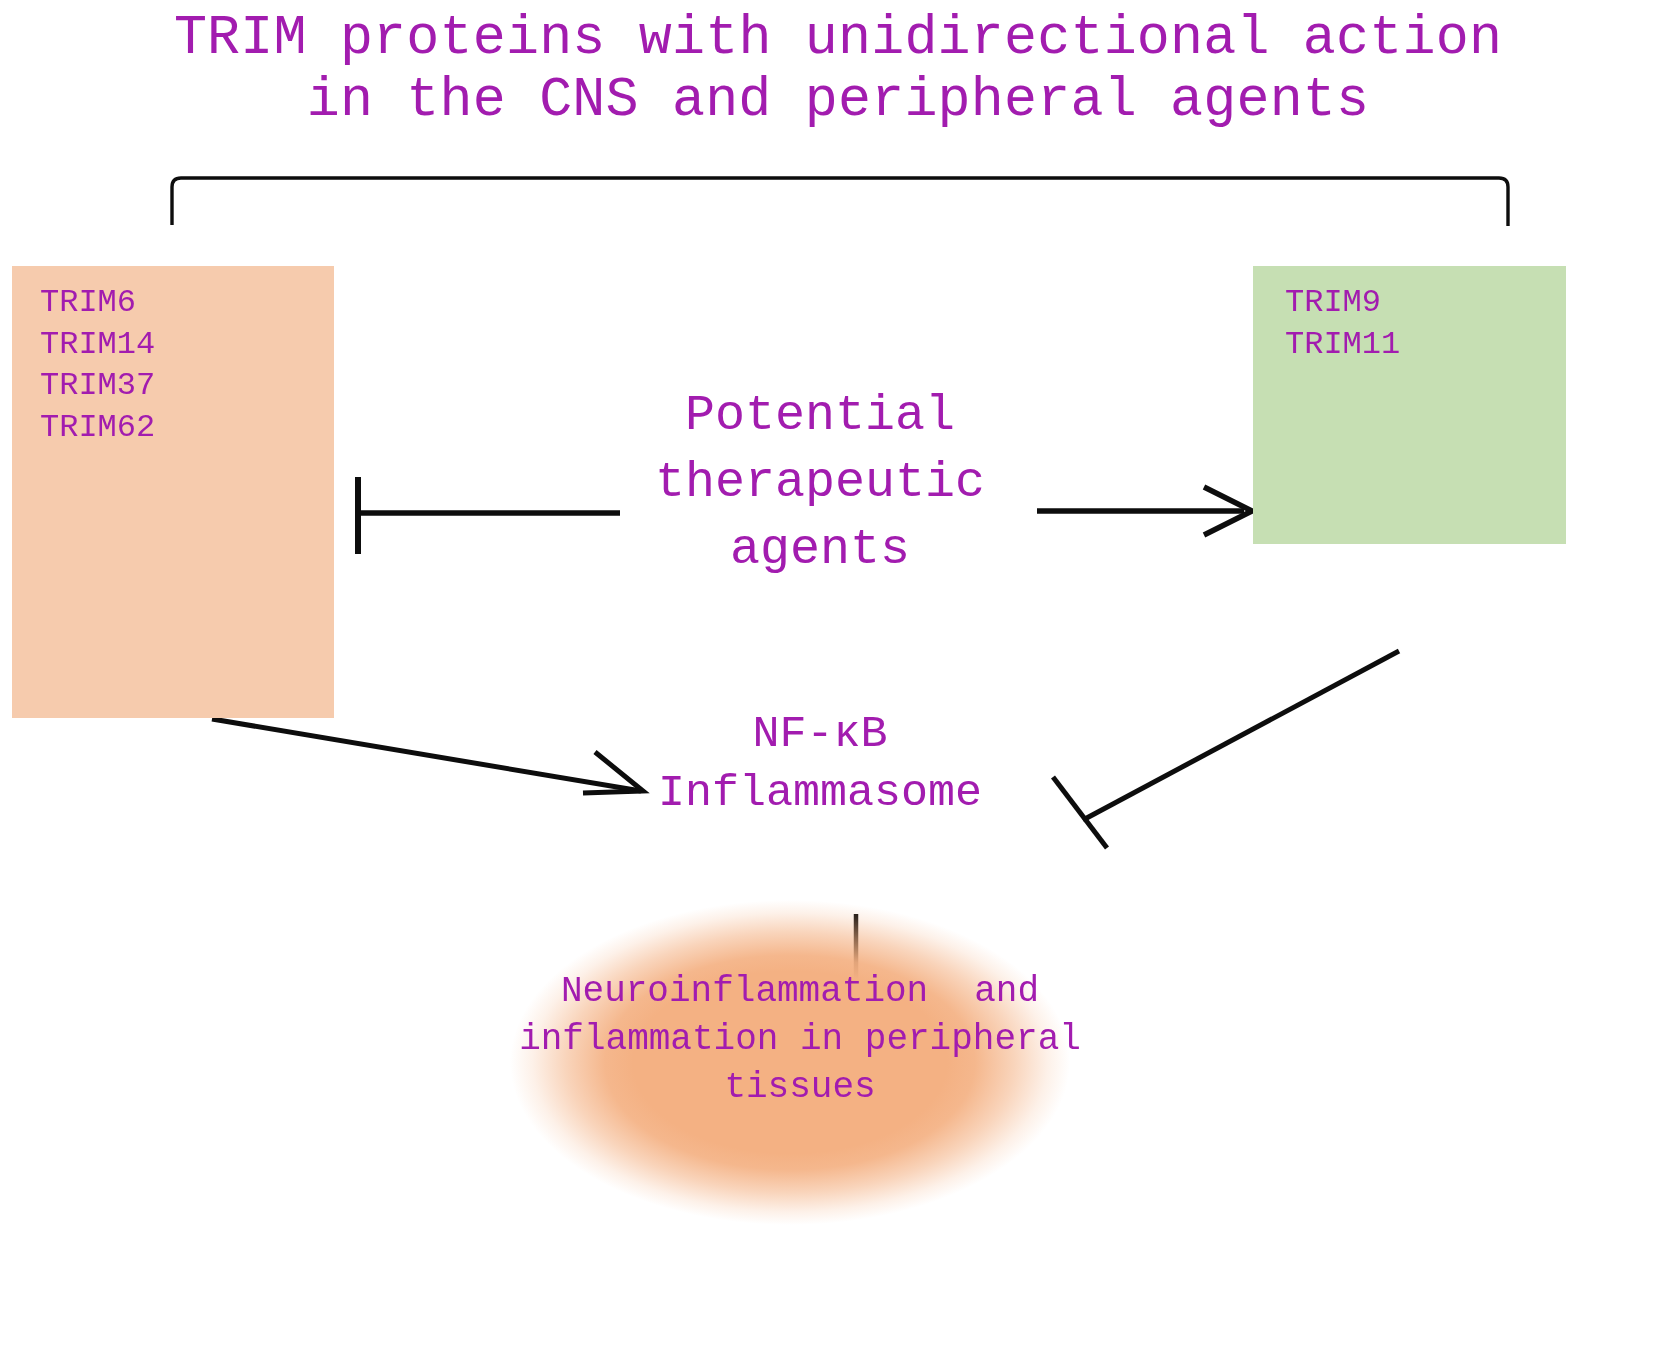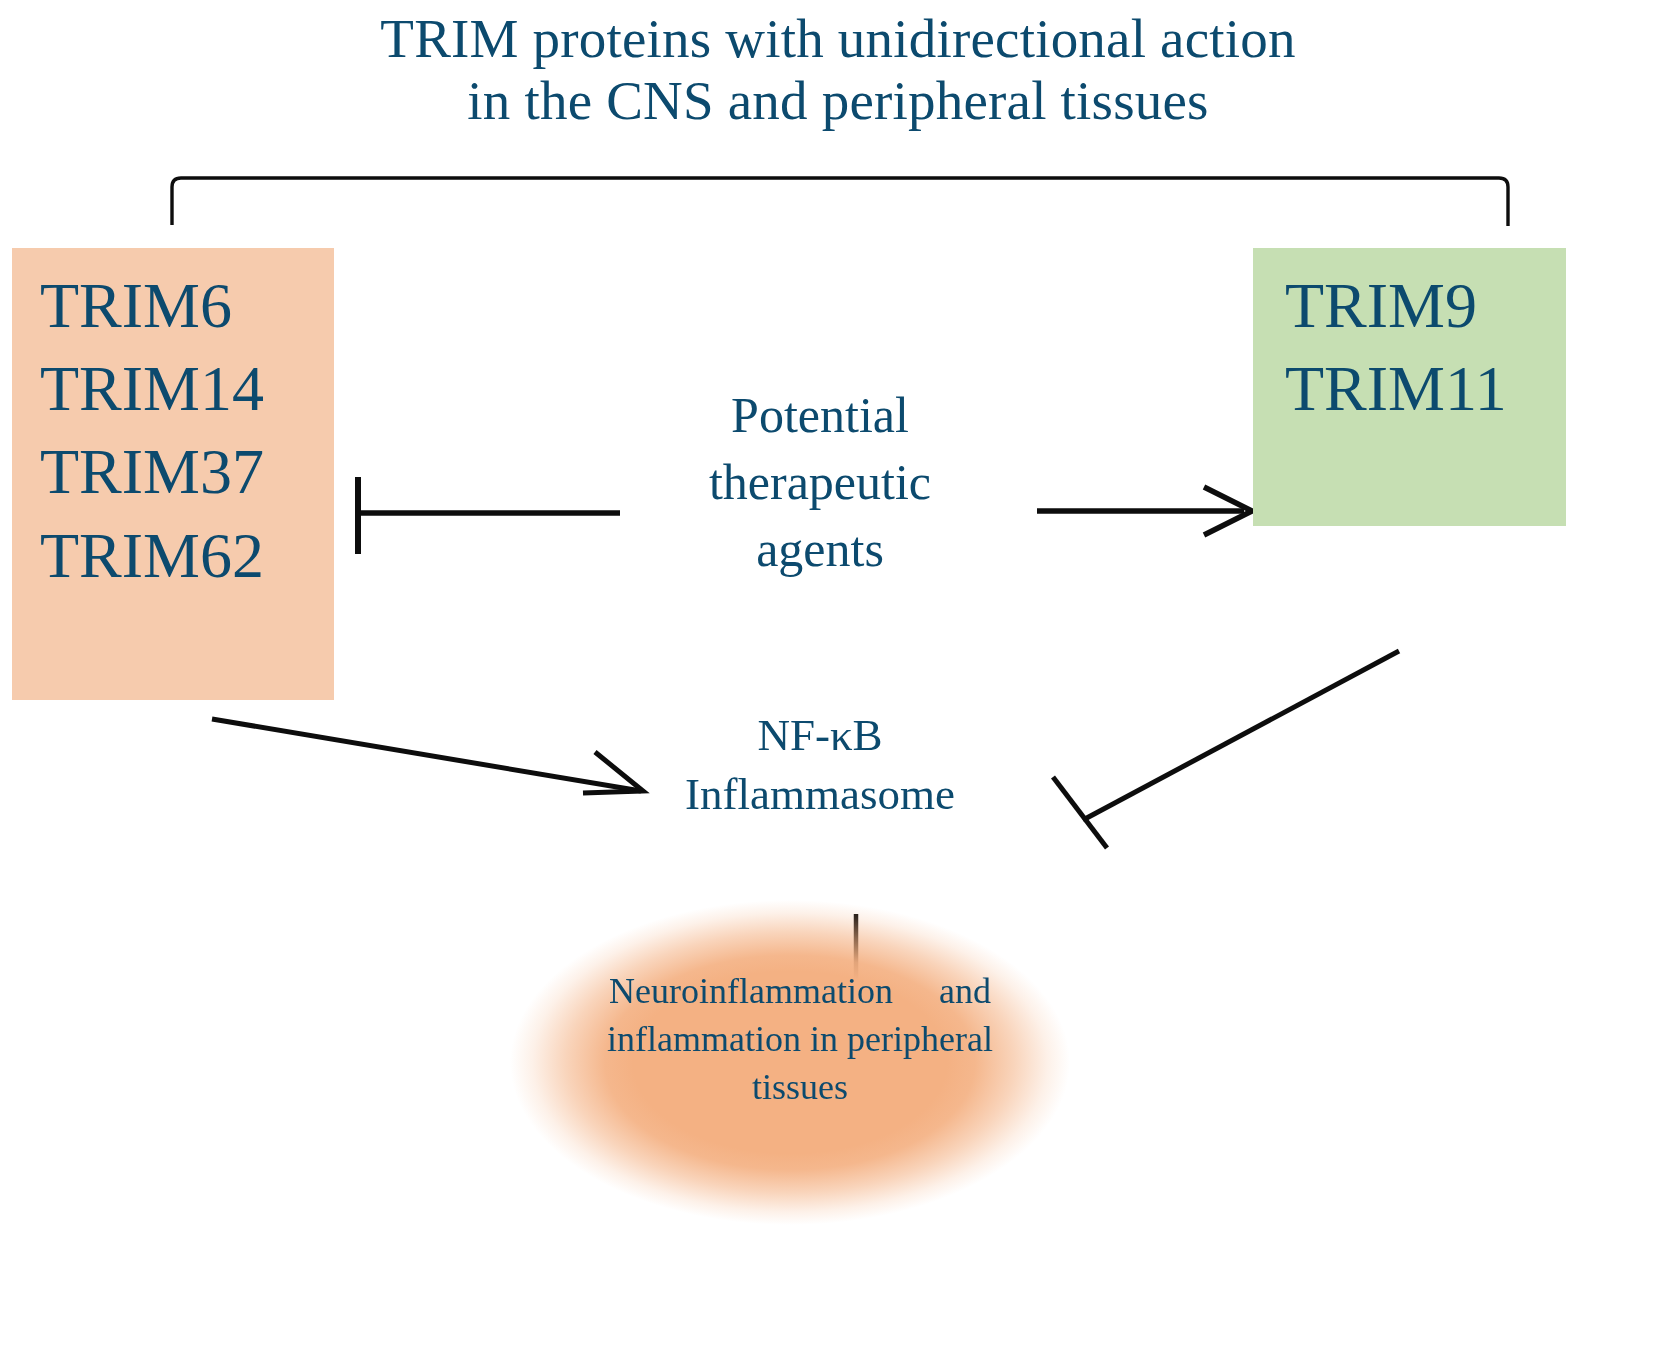--- a/index.html
+++ b/index.html
@@ -6,22 +6,22 @@
     margin: 0;
     padding: 0;
     background: #ffffff;
   }
   #canvas {
     position: relative;
     width: 1676px;
     height: 1300px;
     background: #ffffff;
     overflow: hidden;
-    font-family: Liberation Serif, serif;
-    color: #0c4a6e;
+    font-family: Liberation Mono, monospace;
+    color: #a21caf;
   }
   #svg-layer {
     position: absolute;
     left: 0; top: 0;
     width: 1676px;
     height: 1359px;
     pointer-events: none;
   }
 
   
@@ -35,23 +35,24 @@
     line-height: 1.12;
     letter-spacing: 0.2px;
   }
   .title .line { display: block; }
 
   
   .group-box {
     position: absolute;
     box-sizing: border-box;
     padding: 16px 0 15px 28px;
-    font-size: 64px;
+    font-size: 32px;
     line-height: 1.30;
     white-space: nowrap;
+    margin-top: 18px;
   }
   .group-box .item { display: block; }
 
   #box-left {
     left: 12px;
     top: 248px;
     width: 322px;
     height: 452px;
     background: #F6CBAD;
   }
@@ -134,21 +135,21 @@
 
     <line x1="1399" y1="651" x2="1083" y2="820" stroke="#0d0d0d" stroke-width="5"></line>
     <line x1="1053" y1="777" x2="1107" y2="848" stroke="#0d0d0d" stroke-width="5"></line>
 
     <line x1="856" y1="914" x2="856" y2="1038" stroke="#0d0d0d" stroke-width="4.5"></line>
     <line x1="787" y1="1037" x2="927" y2="1037" stroke="#0d0d0d" stroke-width="5.5"></line>
   </svg>
 
   <div class="title">
     <span class="line">TRIM proteins with unidirectional action</span>
-    <span class="line">in the CNS and peripheral tissues</span>
+    <span class="line">in the CNS and peripheral agents</span>
   </div>
 
   <div class="group-box" id="box-left">
     <span class="item">TRIM6</span>
     <span class="item">TRIM14</span>
     <span class="item">TRIM37</span>
     <span class="item">TRIM62</span>
   </div>
 
   <div class="group-box" id="box-right">

